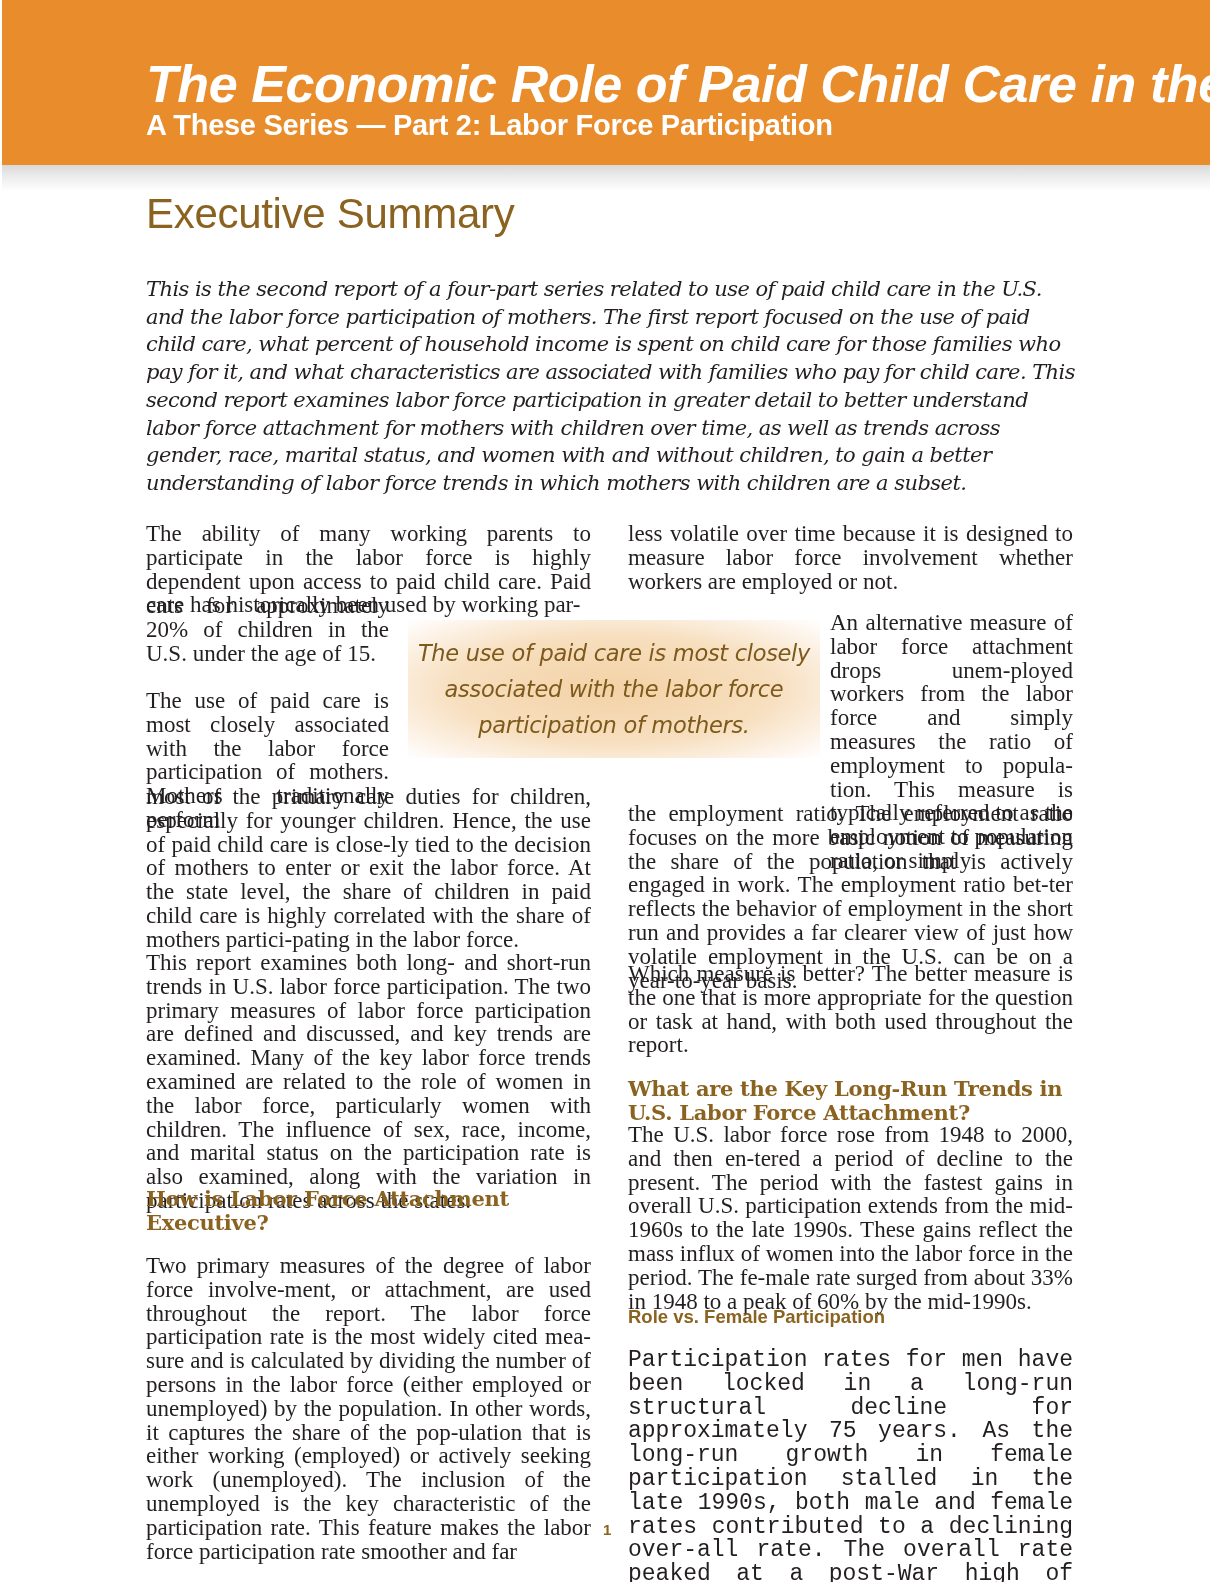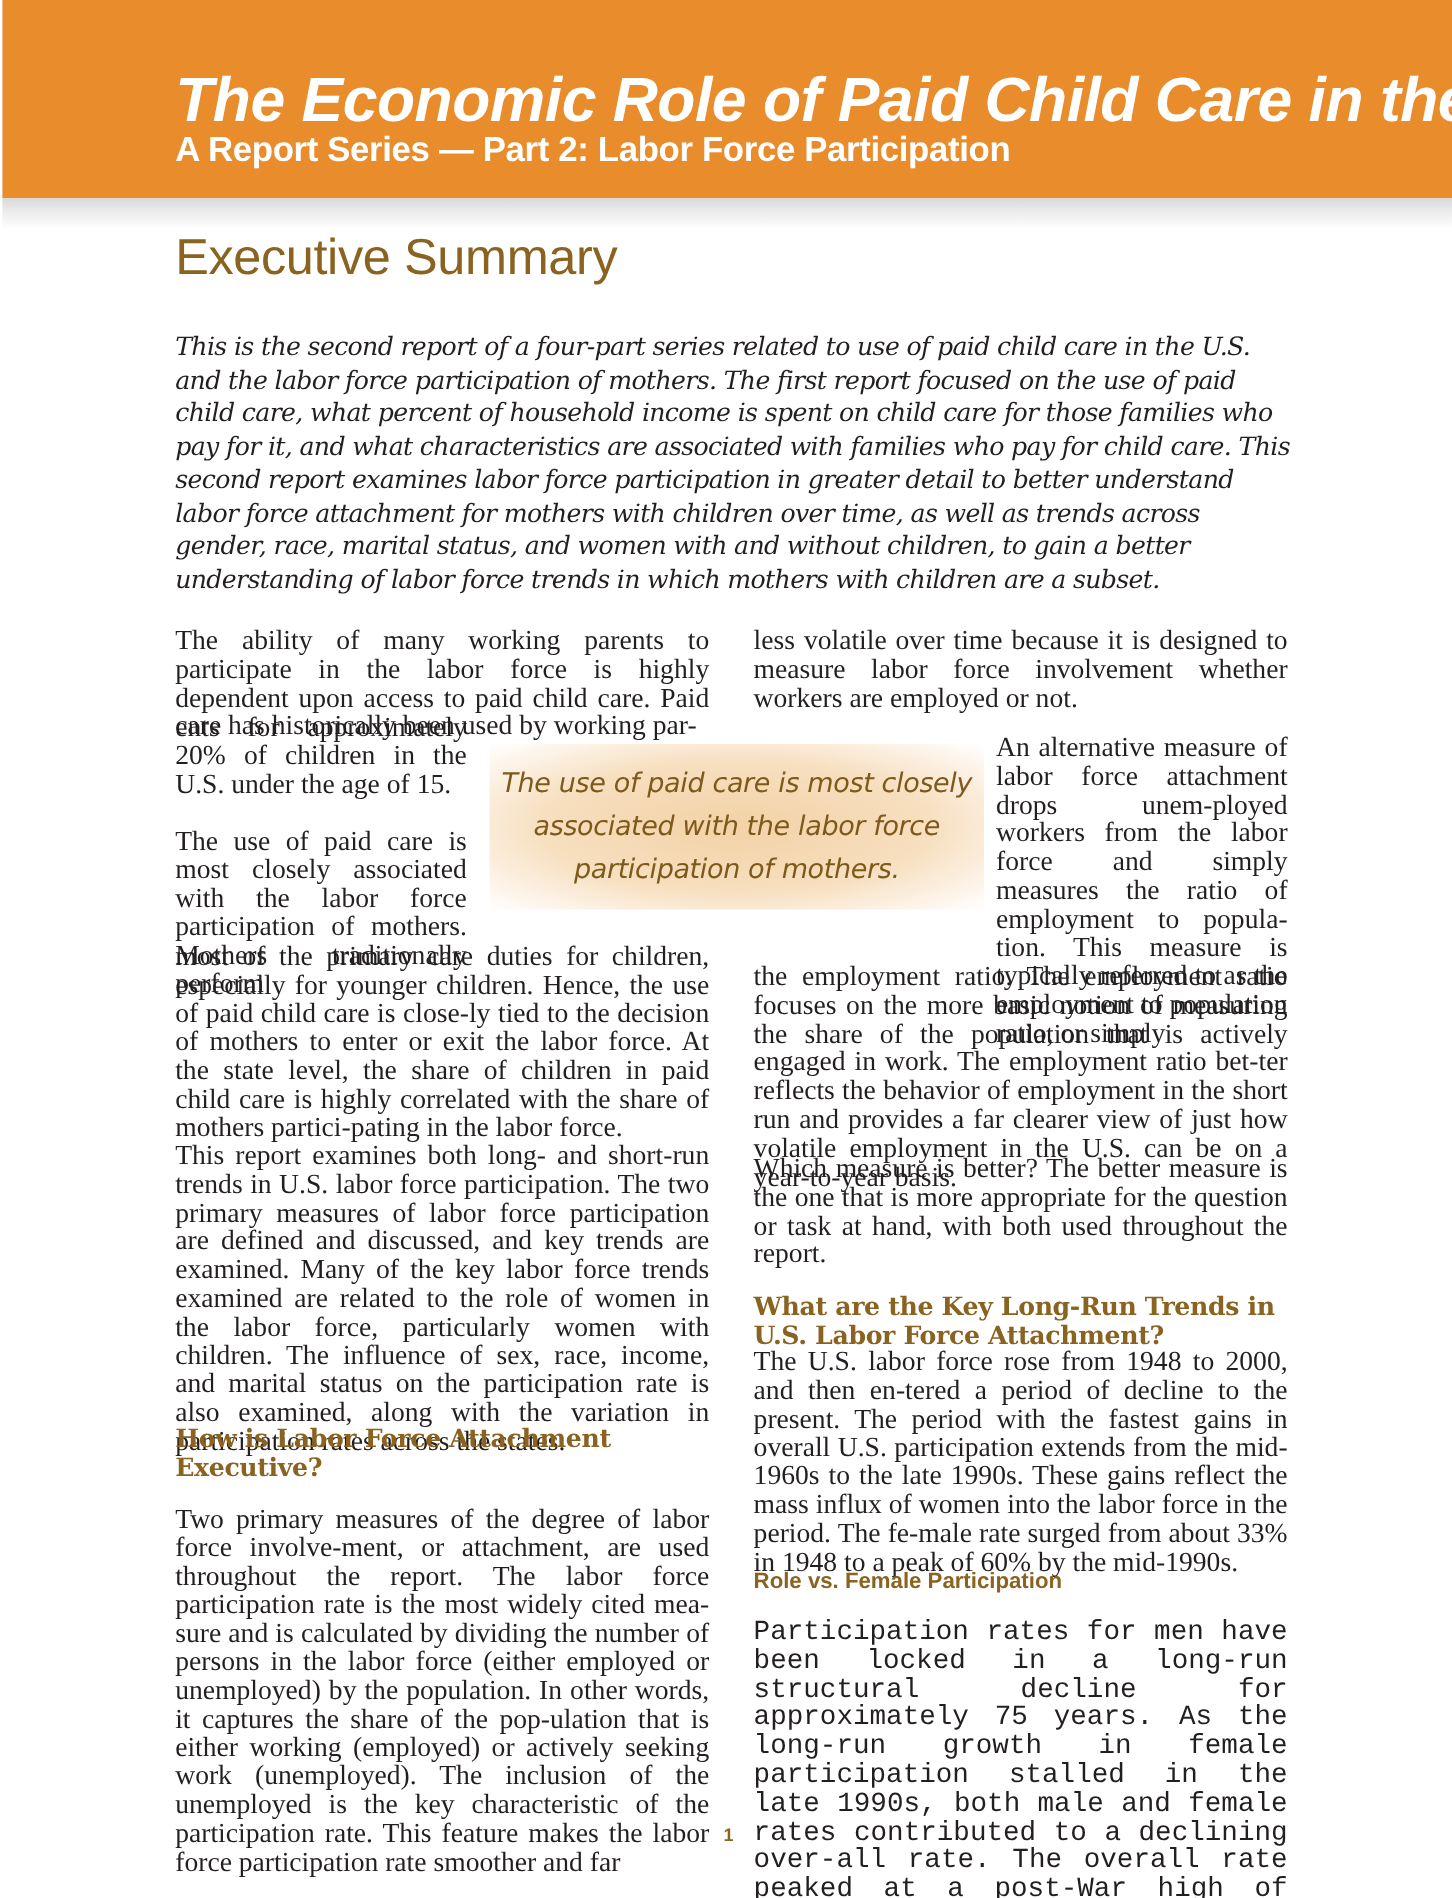--- a/index.html
+++ b/index.html
@@ -68,21 +68,21 @@
     font-family: "Liberation Sans", sans-serif; font-weight: bold;
     font-size: 15px; color: #8b6320;
   }
 </style>
 </head>
 <body>
 
 <div class="banner"></div>
 <div class="banner-shadow"></div>
 <div class="banner-title">The Economic Role of Paid Child Care in the U.S.</div>
-<div class="banner-subtitle">A Report Series — Part 2: Labor Force Participation</div>
+<div class="banner-subtitle">A These Series — Part 2: Labor Force Participation</div>
 
 <h1 class="exec-title">Executive Summary</h1>
 <p class="intro">This is the second report of a four-part series related to use of paid child care in the U.S. and the labor force participation of mothers.  The first report focused on the use of paid child care, what percent of household income is spent on child care for those families who pay for it, and what characteristics are associated with families who pay for child care. This second report examines labor force participation in greater detail to better understand labor force attachment for mothers with children over time, as well as trends across gender, race, marital status, and women with and without children, to gain a better understanding of labor force trends in which mothers with children are a subset.</p>
 
 <p class="p" style="left:146px; top:522px; width:445px;">The ability of many working parents to participate in the labor force is highly dependent upon access to paid child care. Paid care has historically been used by working par-</p>
 <p class="p" style="left:146px; top:594px; width:243px;">ents for approximately 20% of children in the U.S. under the age of 15.</p>
 <p class="p" style="left:146px; top:689px; width:243px;">The use of paid care is most closely associated with the labor force participation of mothers. Mothers traditionally perform</p>
 <p class="p" style="left:146px; top:785px; width:445px;">most of the primary care duties for children, especially for younger children. Hence, the use of paid child care is close-ly tied to the decision of mothers to enter or exit the labor force. At the state level, the share of children in paid child care is highly correlated with the share of mothers partici-pating in the labor force.</p>
 <p class="p" style="left:146px; top:951px; width:445px;">This report examines both long- and short-run trends in U.S. labor force participation. The two primary measures of labor force participation are defined and discussed, and key trends are examined. Many of the key labor force trends examined are related to the role of women in the labor force, particularly women with children. The influence of sex, race, income, and marital status on the participation rate is also examined, along with the variation in participation rates across the states.</p>
 <h2 class="h-sec" style="left:146px; top:1187px; width:440px;">How is Labor Force Attachment Executive?</h2>

